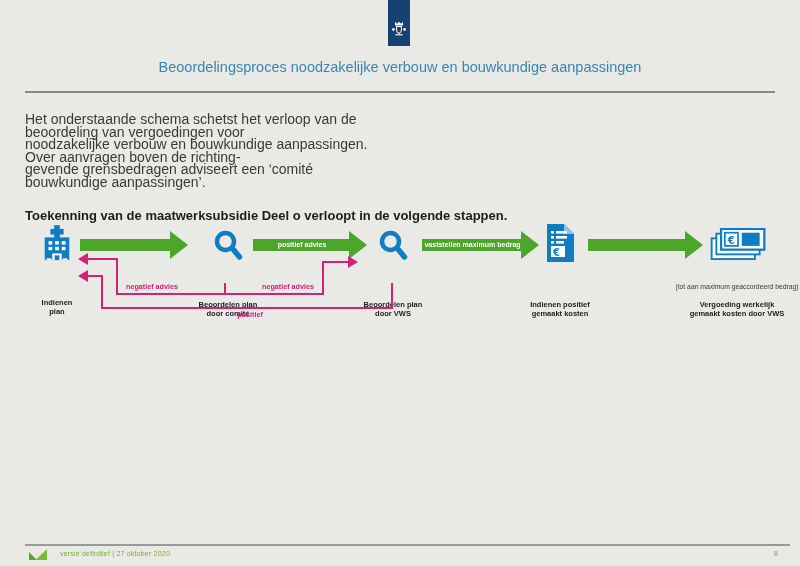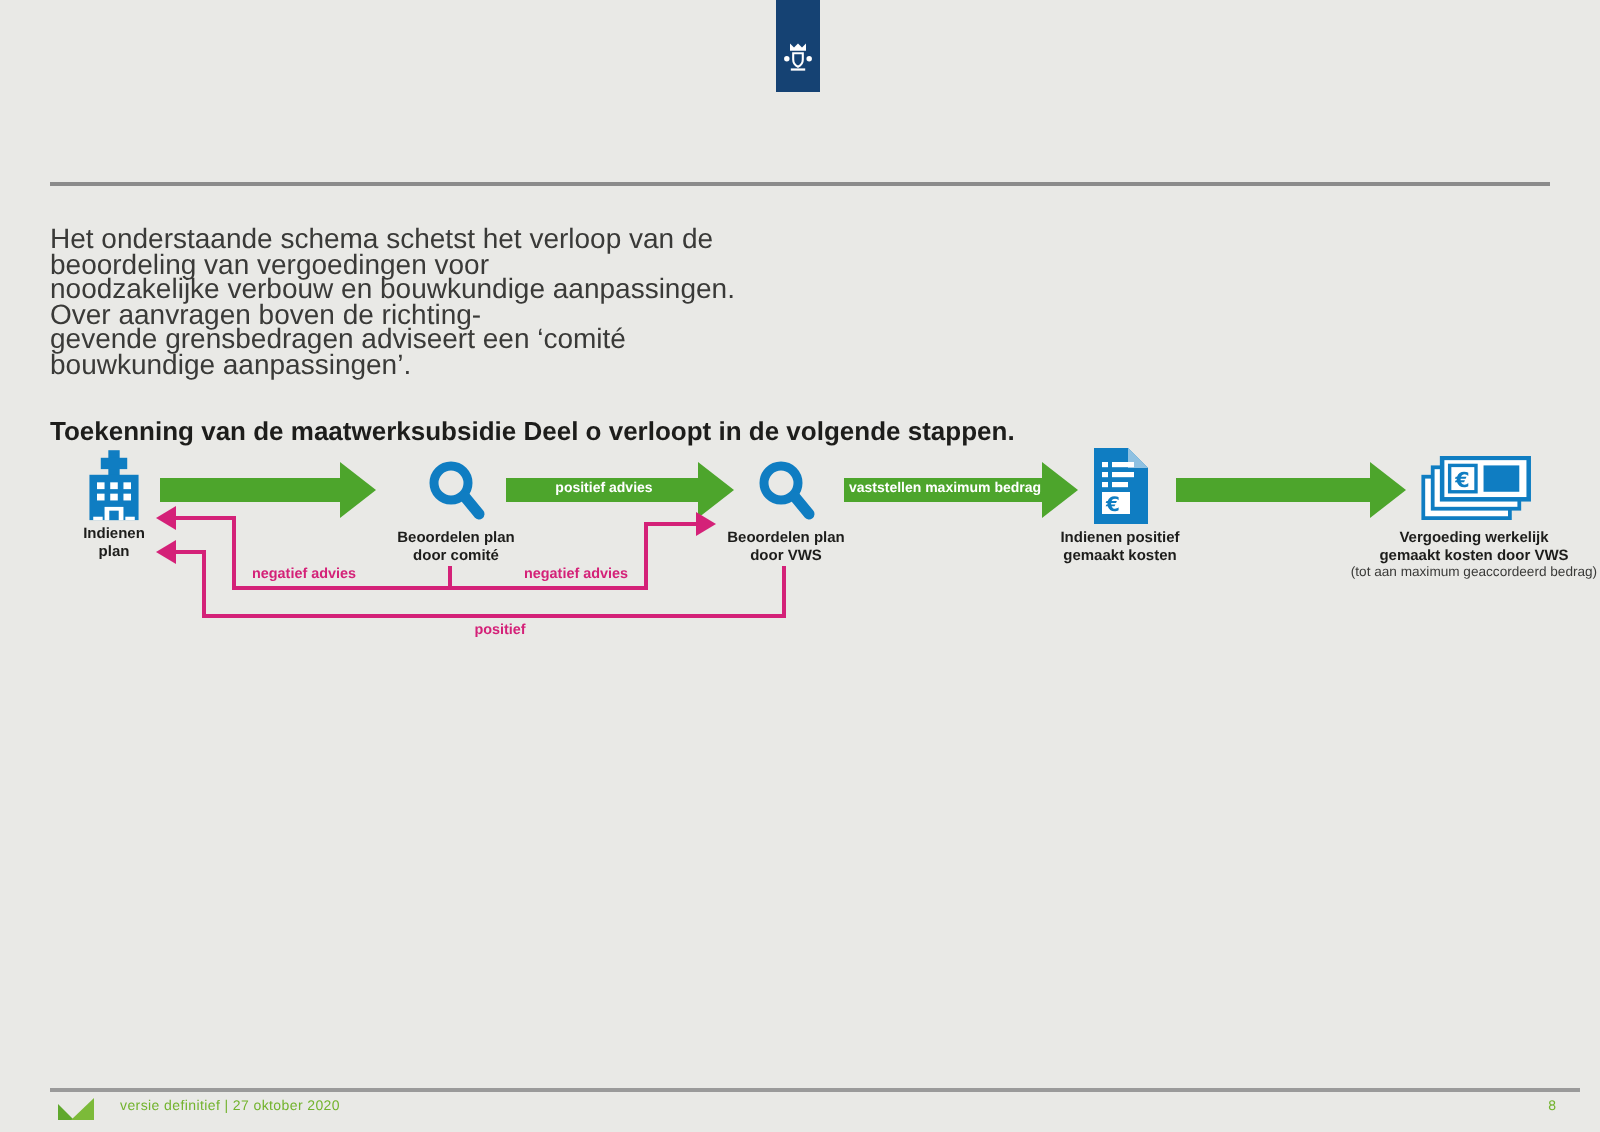--- a/index.html
+++ b/index.html
@@ -27,21 +27,21 @@
   .garrow .shaft { position:absolute; left:0; right:16px; top:8px; height:12px; background:#4da52c; }
   .garrow .head { position:absolute; right:0; top:0; width:0; height:0;
                   border-top:14px solid transparent; border-bottom:14px solid transparent;
                   border-left:18px solid #4da52c; }
   .garrow .alabel { position:absolute; left:0; right:16px; top:8px; height:12px; line-height:12px;
                     text-align:center; color:#ffffff; font-size:7px; font-weight:bold; }
 
   .icon { position:absolute; }
 
   .step-label { position:absolute; font-size:7.5px; font-weight:bold; color:#1d1d1b;
-                text-align:center; white-space:pre-line; line-height:9px; }
+                text-align:center; white-space:pre-line; line-height:9px;margin-top:36px; }
   .step-sublabel { position:absolute; font-size:6.8px; font-weight:400; color:#3a3a38; text-align:center; }
 
   
   .pline { position:absolute; background:#d42178; }
   .phead-left { position:absolute; width:0; height:0;
                 border-top:6px solid transparent; border-bottom:6px solid transparent;
                 border-right:10px solid #d42178; }
   .phead-right { position:absolute; width:0; height:0;
                  border-top:6px solid transparent; border-bottom:6px solid transparent;
                  border-left:10px solid #d42178; }
@@ -60,20 +60,21 @@
   <div class="logo-block">
     <svg width="16" height="16" viewBox="0 0 20 18">
       <path d="M5,0 L7.5,2.5 L10,0 L12.5,2.5 L15,0 L15,4.5 L5,4.5 Z" fill="#ffffff"></path>
       <path d="M7,6 h6 v4 q0,3.2 -3,4.5 q-3,-1.3 -3,-4.5 Z" fill="none" stroke="#ffffff" stroke-width="1.3"></path>
       <circle cx="3" cy="9.5" r="1.7" fill="#ffffff"></circle>
       <circle cx="17" cy="9.5" r="1.7" fill="#ffffff"></circle>
       <rect x="5.5" y="15.5" width="9" height="1.4" fill="#ffffff"></rect>
     </svg>
   </div>
 
+  <div class="doc-title">Beoordelingsproces noodzakelijke verbouw en bouwkundige aanpassingen</div>
   <div class="rule rule-top"></div>
 
   <div class="intro">Het onderstaande schema schetst het verloop van de beoordeling van vergoedingen voor
 noodzakelijke verbouw en bouwkundige aanpassingen. Over aanvragen boven de richting-
 gevende grensbedragen adviseert een ‘comité bouwkundige aanpassingen’.</div>
   <div class="steps-heading">Toekenning van de maatwerksubsidie Deel o verloopt in de volgende stappen.</div>
 
   <svg class="icon" style="left:40px; top:225px;" width="34" height="38" viewBox="0 0 36 40">
     <rect x="15" y="0" width="6" height="14" fill="#0f7dc2"></rect>
     <rect x="11" y="4" width="14" height="6" fill="#0f7dc2"></rect>

